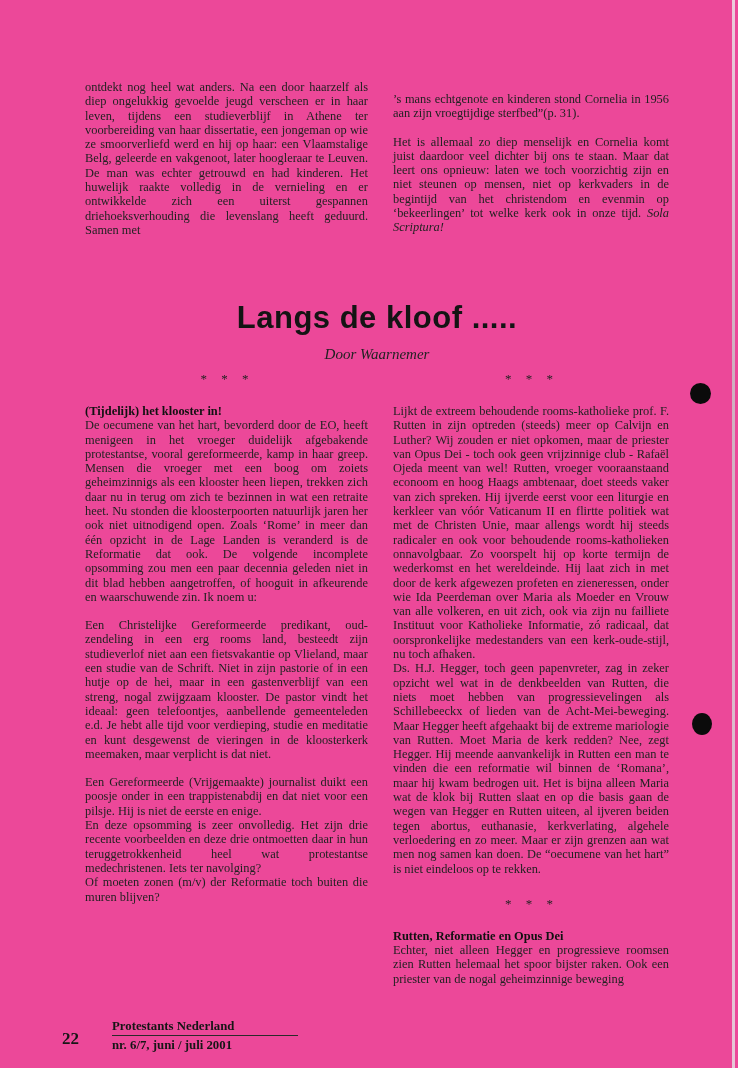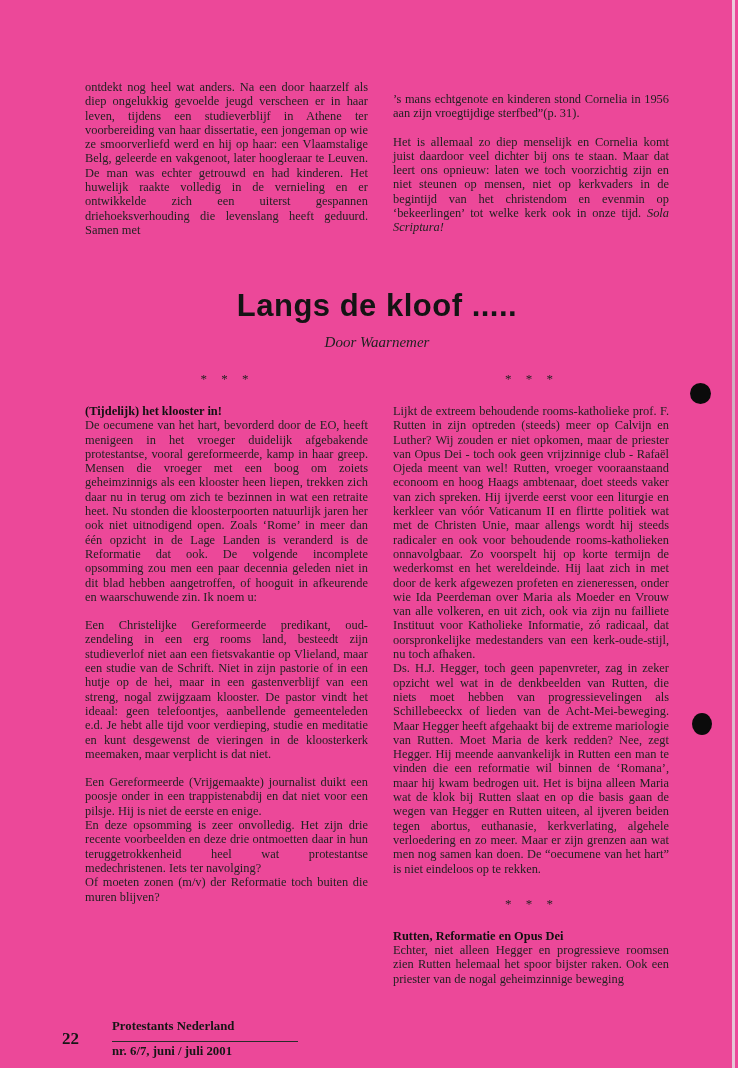--- a/index.html
+++ b/index.html
@@ -25,33 +25,33 @@
     color:#222;
   }
   .para .italic{font-style:italic;}
   .col-heading{font-weight:bold;font-size:12.4px;line-height:14.3px;color:#111;}
   .gap{margin-top:14px;}
   .gap-big{margin-top:20px;}
   .stars{
     text-align:center;font-size:13px;letter-spacing:4px;word-spacing:3px;
     margin-bottom:17px;color:#222;
   }
-  .title-wrap{position:absolute;left:85px;top:288px;width:584px;text-align:center;}
+  .title-wrap{position:absolute;left:85px;top:300px;width:584px;text-align:center;}
   .title{
     font-family:"Liberation Sans", sans-serif;font-weight:700;
     font-size:31px;letter-spacing:.5px;color:#141414;
   }
   .byline{font-style:italic;font-size:15px;margin-top:10px;color:#222;}
   .footer{
     position:absolute;left:62px;top:1019px;
     display:flex;align-items:flex-start;gap:33px;
   }
   .page-num{font-weight:bold;font-size:17px;color:#161616;margin-top:10px;font-family:Liberation Serif, serif;}
   .pub-block{font-weight:bold;font-size:12.8px;line-height:15px;color:#161616;}
-  .pub-name{width:186px;border-bottom:1.6px solid #2a2a2a;padding-bottom:7px;}
+  .pub-name{width:186px;border-bottom:1.6px solid #2a2a2a;padding-bottom:1px;}
   .pub-issue{padding-top:2px;}
 </style>
 </head>
 <body>
 
 <div class="page">
 
   <div class="edge-line"></div>
   <div class="dot dot1"></div>
   <div class="dot dot2"></div>

